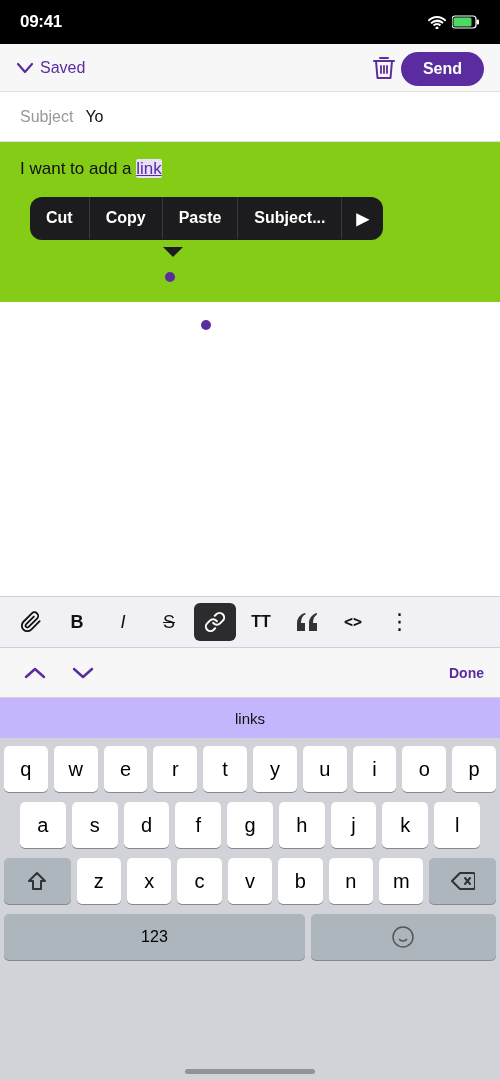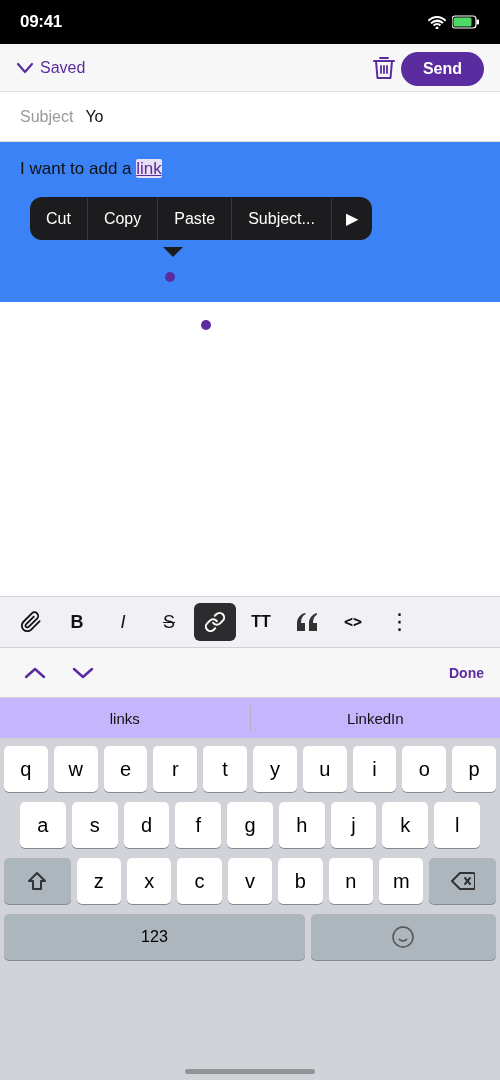--- a/index.html
+++ b/index.html
@@ -93,23 +93,24 @@
     }
 
     
     .context-menu {
       position: absolute;
       top: 197px;
       left: 30px;
       background: #1c1c1e;
       border-radius: 12px;
       display: flex;
-      align-items: center;
+      align-items: flex-start;
       z-index: 100;
       overflow: hidden;
+      font-weight: bold;
     }
     .context-menu-item {
       color: #fff;
       font-size: 16px;
       padding: 12px 16px;
       cursor: pointer;
       white-space: nowrap;
       border-right: 1px solid #3a3a3c;
     }
     .context-menu-item:last-child {
@@ -128,21 +129,21 @@
       width: 0;
       height: 0;
       border-left: 10px solid transparent;
       border-right: 10px solid transparent;
       border-top: 10px solid #1c1c1e;
       z-index: 100;
     }
 
     
     .body-area {
-      background: #3b82f6;
+      background: #84cc16;
       padding: 14px 20px;
       min-height: 160px;
       position: relative;
     }
     .body-text {
       font-size: 17px;
       color: #111;
       line-height: 1.5;
     }
     .link-selected {
@@ -444,21 +445,20 @@
       <svg width="22" height="16" viewBox="0 0 22 16" fill="none" stroke="#5b2ca0" stroke-width="2.5" stroke-linecap="round" stroke-linejoin="round">
         <path d="M2 4l9 8 9-8"></path>
       </svg>
     </button>
   </div>
   <button class="done-btn">Done</button>
 </div>
 
 <div class="predictive-bar">
   <div class="predictive-item">links</div>
-  <div class="predictive-item">LinkedIn</div>
 </div>
 
 <div class="keyboard">
   <div class="keyboard-rows">
 
     <div class="key-row">
       <div class="key">q</div>
       <div class="key">w</div>
       <div class="key">e</div>
       <div class="key">r</div>

